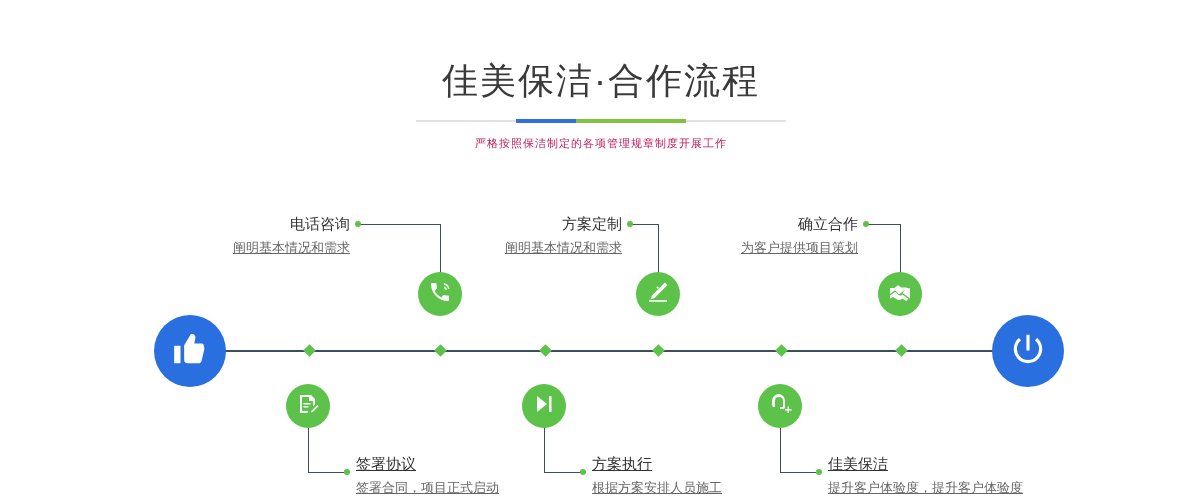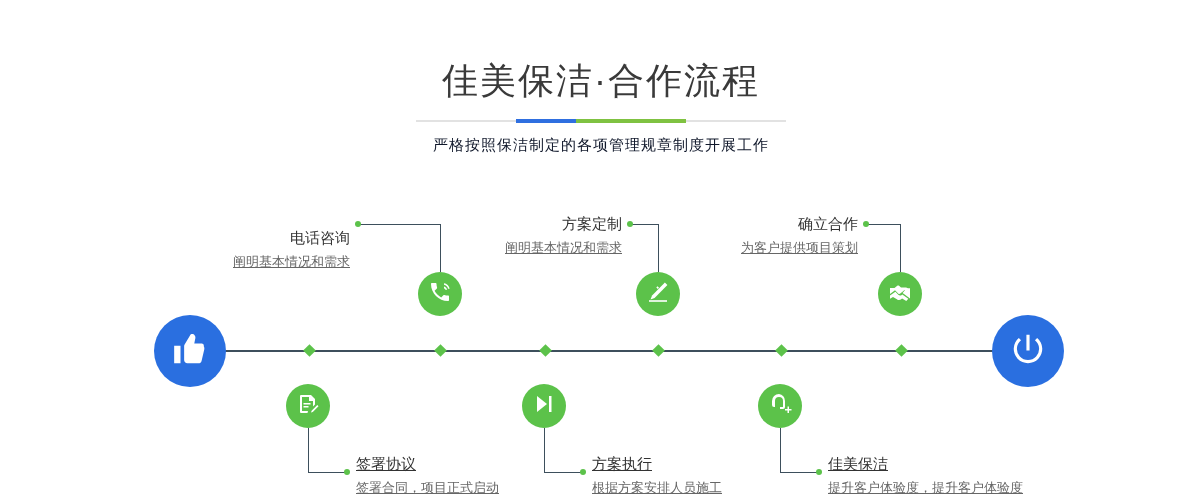--- a/index.html
+++ b/index.html
@@ -25,22 +25,22 @@
   .rule{
     position:relative;
     width:370px;height:2px;
     margin:16px auto 0 auto;
     background:#e2e2e2;
   }
   .rule .seg-blue{position:absolute;left:100px;top:-1px;width:60px;height:4px;background:#2f6fe0;}
   .rule .seg-green{position:absolute;left:160px;top:-1px;width:110px;height:4px;background:#7fc241;}
   .subtitle{
     margin-top:14px;
-    font-size:15px;
-    color:#0f172a;
+    font-size:11px;
+    color:#be185d;
     letter-spacing:1px;
   }
 
   
   .axis{
     position:absolute;
     left:200px;top:322px;
     width:808px;height:2px;
     background:#3d4f5c;
   }
@@ -135,21 +135,21 @@
     <span>
       <svg viewBox="0 0 24 24">
           <path d="M6.6 10.8c1.4 2.8 3.8 5.1 6.6 6.6l2.2-2.2c.3-.3.7-.4 1-.2 1.1.4 2.4.6 3.6.6.6 0 1 .4 1 1V20c0 .6-.4 1-1 1C10.6 21 3 13.4 3 4c0-.6.4-1 1-1h3.5c.6 0 1 .4 1 1 0 1.3.2 2.5.6 3.6.1.3 0 .7-.2 1l-2.3 2.2z"></path>
           <path d="M16 3.2v1.6c2 .4 3.7 2 4 4h1.6c-.3-2.9-2.7-5.3-5.6-5.6zm0 3.3v1.7c.7.3 1.3.9 1.5 1.6h1.7c-.3-1.6-1.6-2.9-3.2-3.3z"></path>
         </svg>
     </span>
   </div>
   <div class="conn v" style="left:440px;top:196px;height:48px;"></div>
   <div class="conn h" style="left:360px;top:196px;width:80px;"></div>
   <div class="lbl-dot" style="left:355px;top:193px;"></div>
-  <div class="lbl up" style="left:100px;top:200px;width:250px;">
+  <div class="lbl up" style="left:100px;top:186px;width:250px;">
     <div class="t">电话咨询</div>
     <div class="d">阐明基本情况和需求</div>
   </div>
 
   <div class="step-circle" style="left:286px;top:356px;">
     <span>
       <svg viewBox="0 0 24 24">
           <path d="M5 3h10l4 4v5.5l-2 2V9h-4V5H6v14h6l-.5 2H5a1 1 0 0 1-1-1V4a1 1 0 0 1 1-1z"></path>
           <path d="M7.5 11h7v1.5h-7zM7.5 14h5v1.5h-5z"></path>
           <path d="M21.3 13.1 22.5 14.3 16.8 20l-1.8.6.6-1.8 5.7-5.7z"></path>

